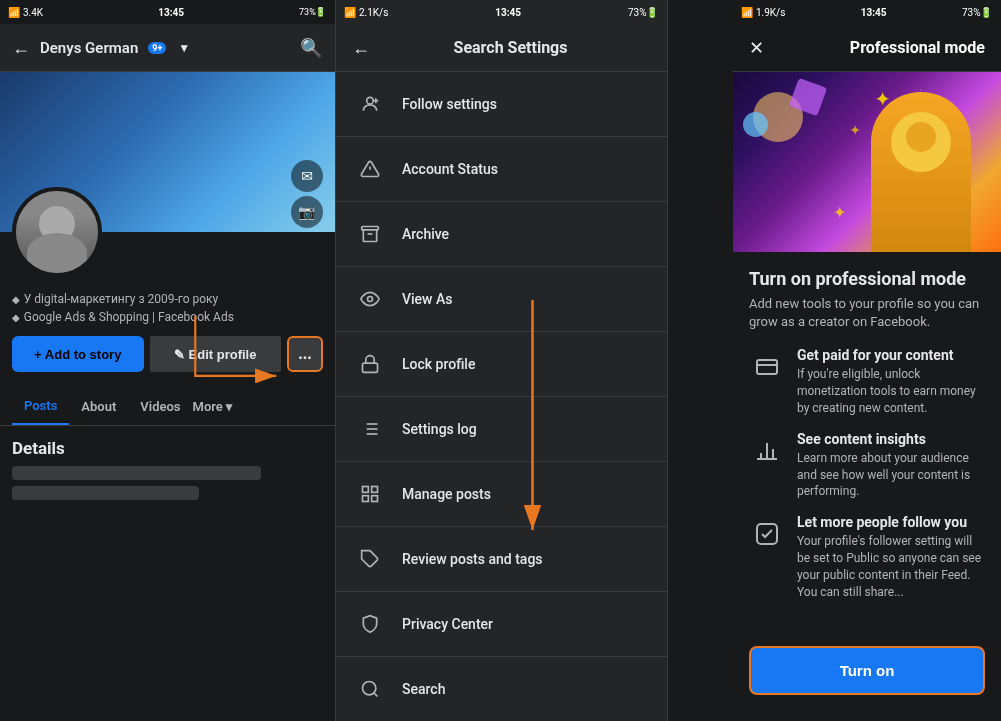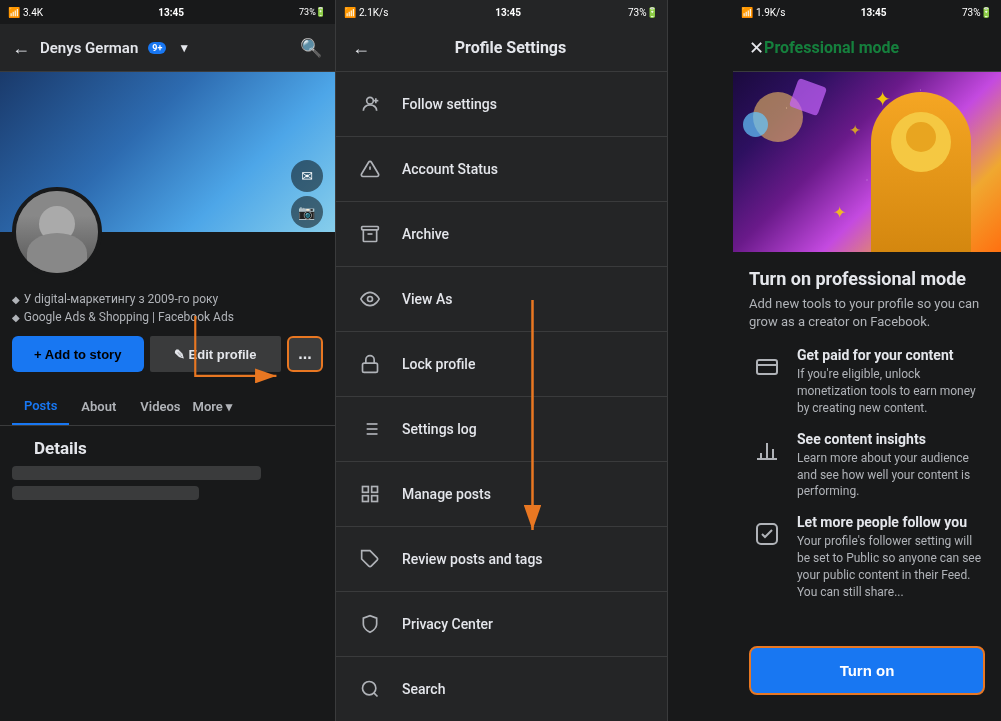--- a/index.html
+++ b/index.html
@@ -293,21 +293,20 @@
     .profile-details {
       padding: 12px;
       color: #e4e6eb;
       flex: 1;
     }
 
     .details-title {
       font-size: 17px;
       font-weight: 700;
       margin-bottom: 8px;
-      margin-left: 22px;
     }
 
     .details-blurred {
       height: 14px;
       background: #3a3b3c;
       border-radius: 4px;
       margin-bottom: 6px;
       width: 80%;
     }
 
@@ -415,25 +414,25 @@
       height: 48px;
       background: #18191a;
       display: flex;
       align-items: center;
       padding: 0 16px;
       border-bottom: 1px solid #3a3b3c;
       flex-shrink: 0;
     }
 
     .pro-nav-title {
-      color: #15803d;
+      color: #ffffff;
       font-size: 16px;
       font-weight: 700;
       flex: 1;
-      text-align: left;
+      text-align: right;
     }
 
     .pro-hero-image {
       width: 100%;
       height: 180px;
       background: linear-gradient(135deg, #1a0a3d 0%, #2d1060 20%, #6a1a8a 40%, #c44ae0 60%, #f0a830 80%, #ff7010 100%);
       position: relative;
       overflow: hidden;
       flex-shrink: 0;
     }
@@ -680,21 +679,21 @@
   <div class="panel-settings">
 
     <div class="settings-status-bar">
       <span style="font-size:10px">📶 2.1K/s</span>
       <span style="font-weight:700">13:45</span>
       <span>73%🔋</span>
     </div>
 
     <div class="settings-nav">
       <span style="color:#e4e6eb; font-size:18px; cursor:pointer;">←</span>
-      <span class="settings-nav-title">Profile Settings</span>
+      <span class="settings-nav-title">Search Settings</span>
     </div>
 
     <div class="menu-item">
       <div class="menu-icon">
         <svg class="icon-svg" viewBox="0 0 24 24">
             <circle cx="12" cy="8" r="4"></circle>
             <path d="M4 20c0-4 3.6-7 8-7s8 3 8 7"></path>
             <line x1="19" y1="5" x2="19" y2="11"></line>
             <line x1="16" y1="8" x2="22" y2="8"></line>
           </svg>

